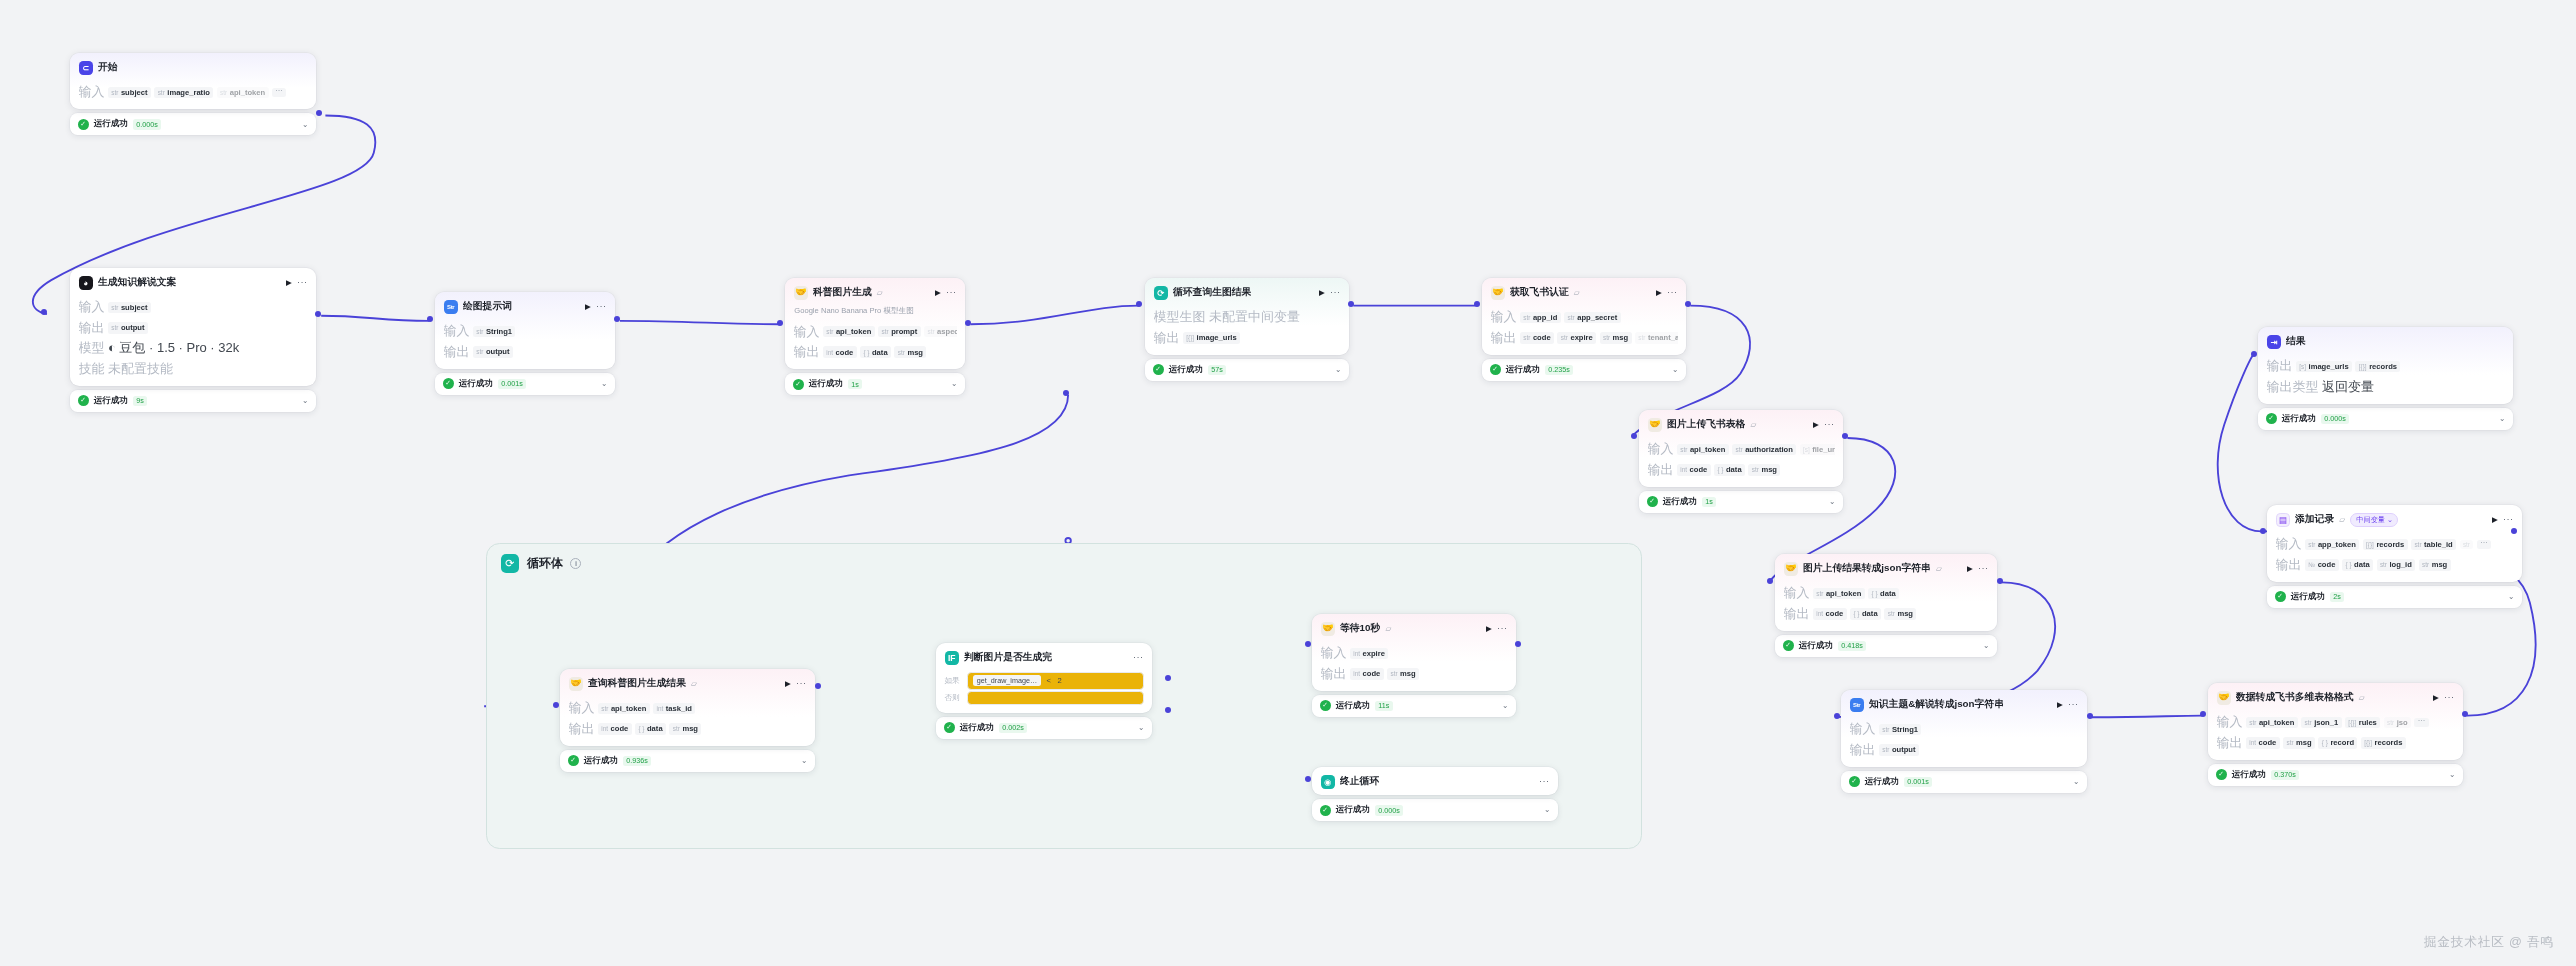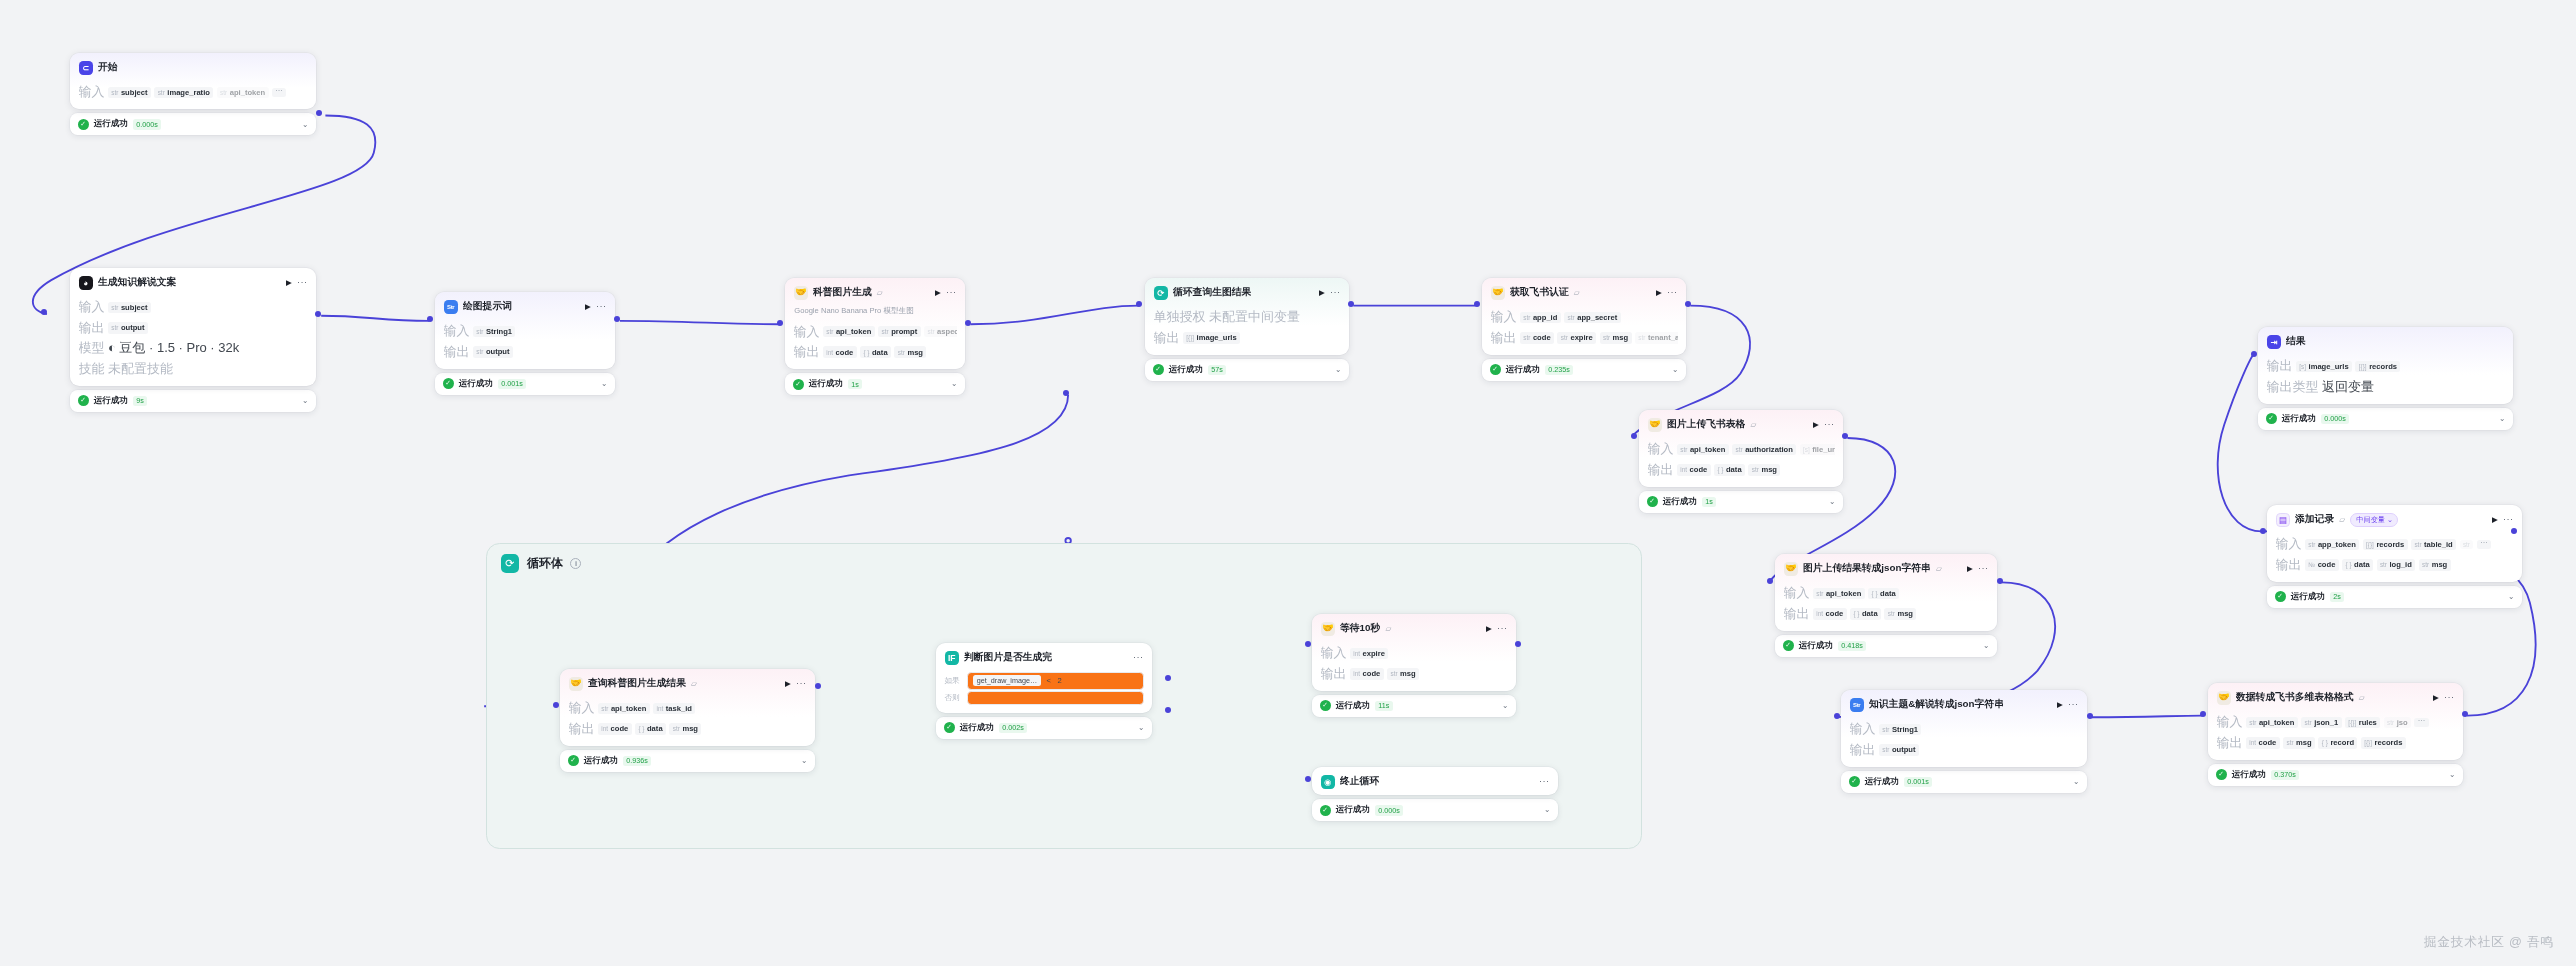--- a/index.html
+++ b/index.html
@@ -86,21 +86,21 @@
   .chip .ty { font-size: 6.4px; color: #b0b6c0; font-weight: 400; }
   .chip.faded { opacity: .45; }
   .ellip { font-size: 7.6px; color: #9aa1ad; background: #f4f5f7; border-radius: 2.5px; padding: 0 3.4px 2.5px; line-height: 6.8px; flex: 0 0 auto; }
   .plainval { font-size: 13px; color: #41474f; white-space: nowrap; }
   .plainval.muted { color: #b4bac4; }
 
   .if-row { display: flex; align-items: center; gap: 4.2px; margin-top: 1px; }
   .if-lab { font-size: 7.6px; color: #b4bac4; flex: 0 0 18.7px; }
   .if-box {
     flex: 1 1 auto; display: flex; align-items: center; gap: 5.1px;
-    border: 0.8px solid #e8eaee; border-radius: 4.2px; background: #f97316; padding: 2.5px 4.2px; min-height: 14.4px;
+    border: 0.8px solid #e8eaee; border-radius: 4.2px; background: #eab308; padding: 2.5px 4.2px; min-height: 14.4px;
   }
   .if-var {
     background: #f4f5f7; border-radius: 2.5px; padding: 0.8px 4.2px; font-size: 7.2px;
     color: #41474f; max-width: 73px; overflow: hidden; text-overflow: ellipsis; white-space: nowrap;
   }
   .if-op { font-size: 7.6px; color: #41474f; }
   .if-num { font-size: 7.6px; color: #41474f; padding-left: 1.7px; }
 
   .status {
     margin-top: 4.2px; background: #fff; border-radius: 7.6px;
@@ -325,21 +325,21 @@
         <div class="card tint-teal">
           <div class="card-head">
             <span class="nico teal">⟳</span>
             <span class="ntitle">循环查询生图结果</span>
             <span class="head-sp"></span>
             <span class="run-ico">▶</span>
             <span class="dots">···</span>
           </div>
           <div class="card-body">
             <div class="row">
-              <span class="rlabel">单独授权</span>
+              <span class="rlabel">模型生图</span>
               <span class="plainval muted">未配置中间变量</span>
             </div>
             <div class="row">
               <span class="rlabel">输出</span>
               <span class="chip">
                 <span class="ty">[{}]</span>
                 <span>image_urls</span>
               </span>
             </div>
           </div>

